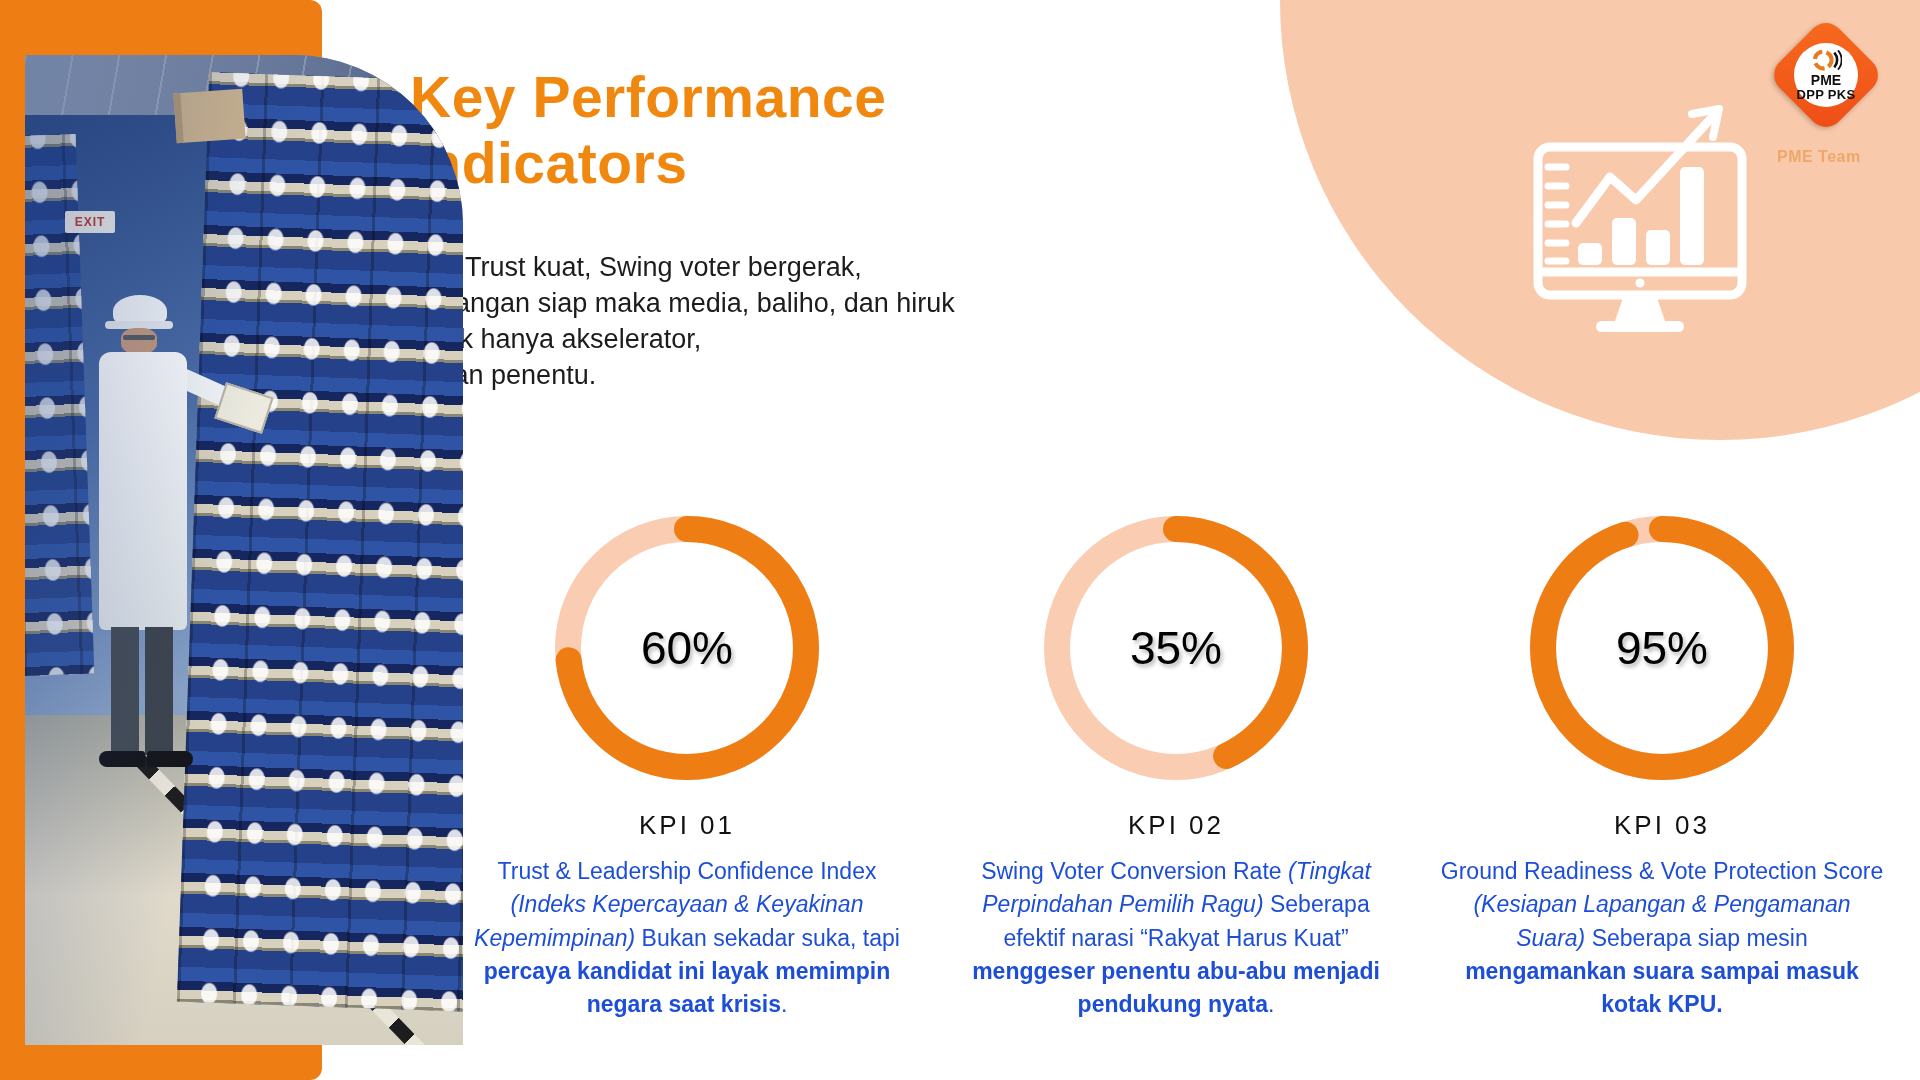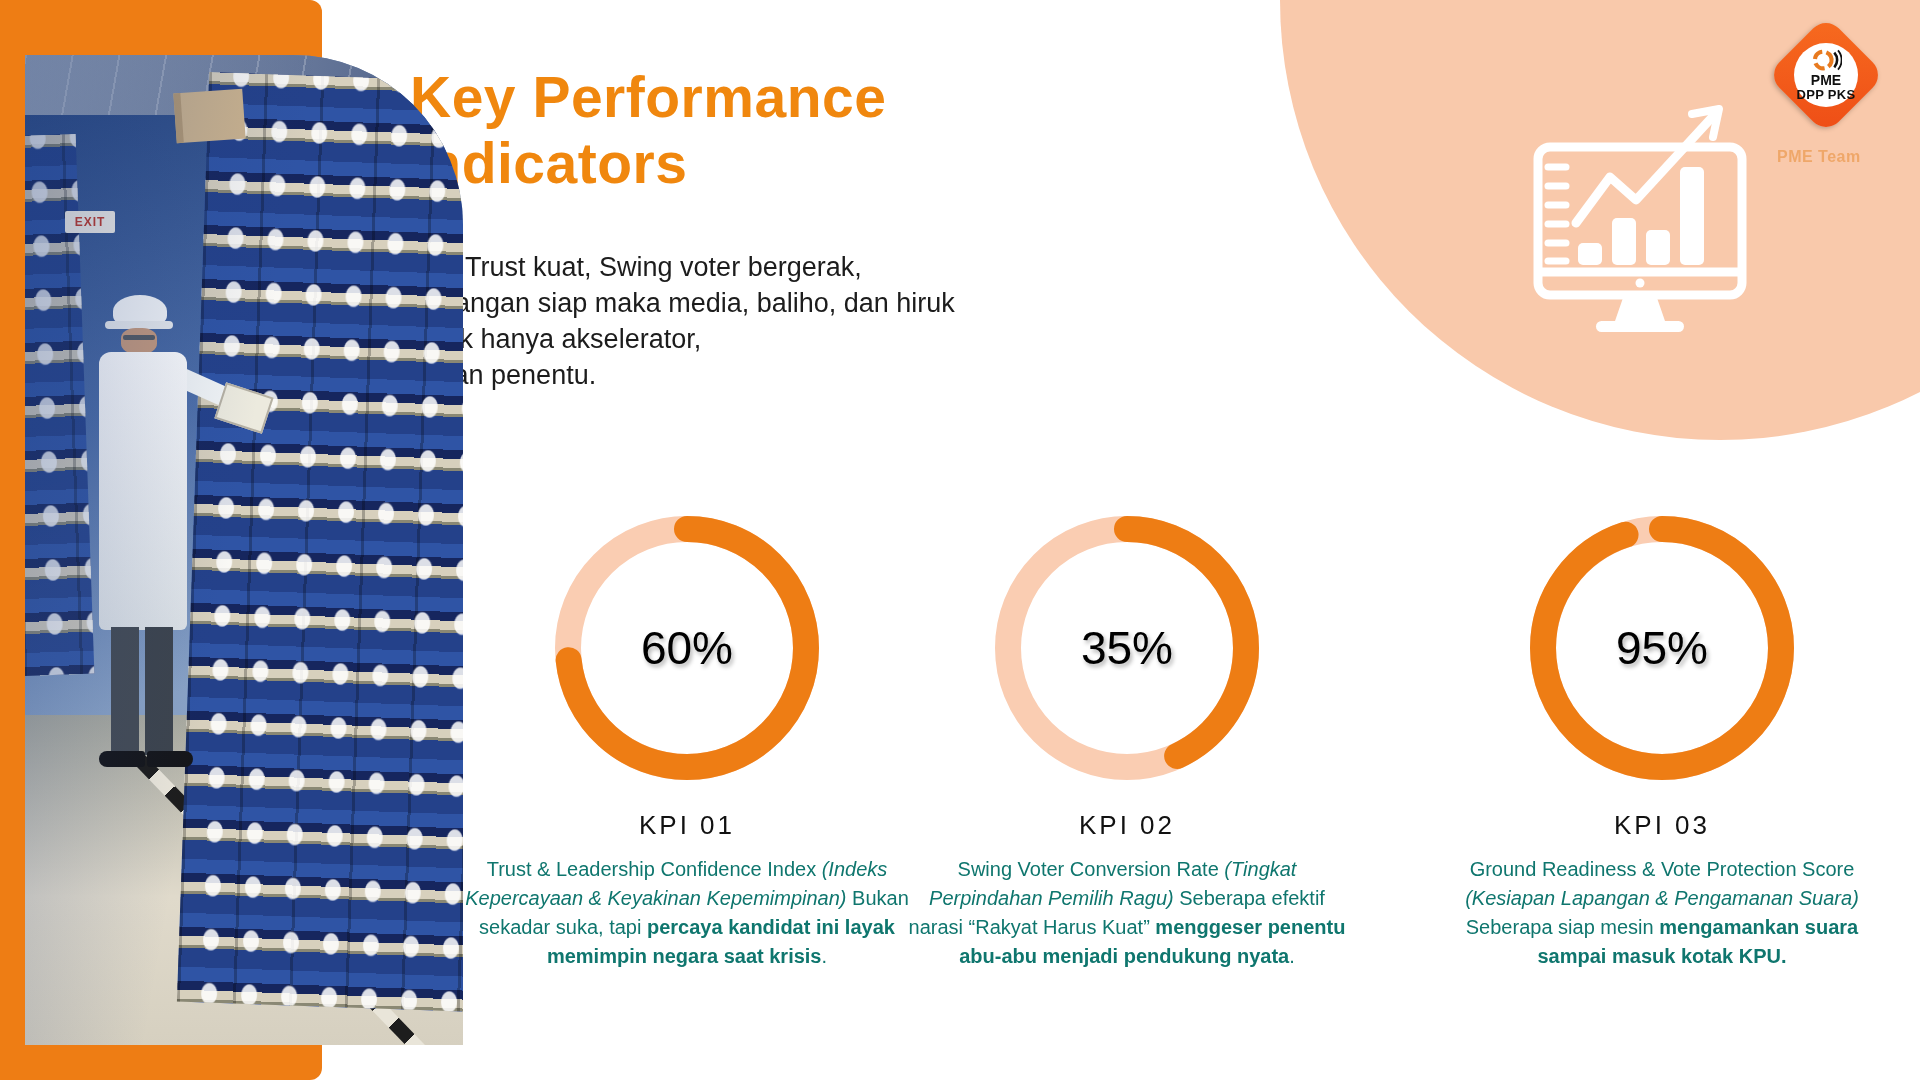--- a/index.html
+++ b/index.html
@@ -67,29 +67,29 @@
       color:#ec9c53;opacity:.75;letter-spacing:.5px;margin-left:11px;}
 
   
   .title{position:absolute;left:410px;top:64px;width:640px;font-size:57px;line-height:1.16;
       font-weight:800;color:var(--orangeTitle);white-space:pre-line;letter-spacing:.5px;}
   .intro{position:absolute;left:410px;top:250px;width:640px;font-size:27px;line-height:1.33;
       color:#1c1c1c;white-space:pre-line;}
 
   
   .kpi{position:absolute;top:508px;width:460px;text-align:center;}
-  .kpi-1{left:457px;} .kpi-2{left:897px;} .kpi-3{left:1432px;}
+  .kpi-1{left:457px;} .kpi-2{left:946px;} .kpi-3{left:1432px;}
   .donut{position:relative;width:280px;height:280px;margin:0 auto;}
   .donut svg{width:100%;height:100%;display:block;}
   .ring-track{stroke:var(--ringLight);stroke-width:26;}
   .ring-fill{stroke:var(--orange);stroke-width:26;stroke-linecap:round;}
   .pct{position:absolute;inset:0;display:flex;align-items:center;justify-content:center;
       font-size:46px;color:#000;text-shadow:2px 3px 4px rgba(0,0,0,.30);}
   .kpi-label{margin-top:22px;font-size:26px;letter-spacing:3px;color:#111;}
-  .kpi-desc{margin-top:14px;font-size:20px;line-height:1.45;color:#0f766e;padding:0 8px;}
+  .kpi-desc{margin-top:14px;font-size:23px;line-height:1.45;color:#1d4ed8;padding:0 8px;}
   .kpi-desc .bold{font-weight:700;}
   .kpi-desc .italic{font-style:italic;}
 </style>
 </head>
 <body>
 
 <div id="canvas" style="--orange: #EE7D14; --orangeTitle: #F0870E; --peach: #F9C9AB; --ringLight: #FACDB2;">
 
   <div class="orange-panel"></div>
 

